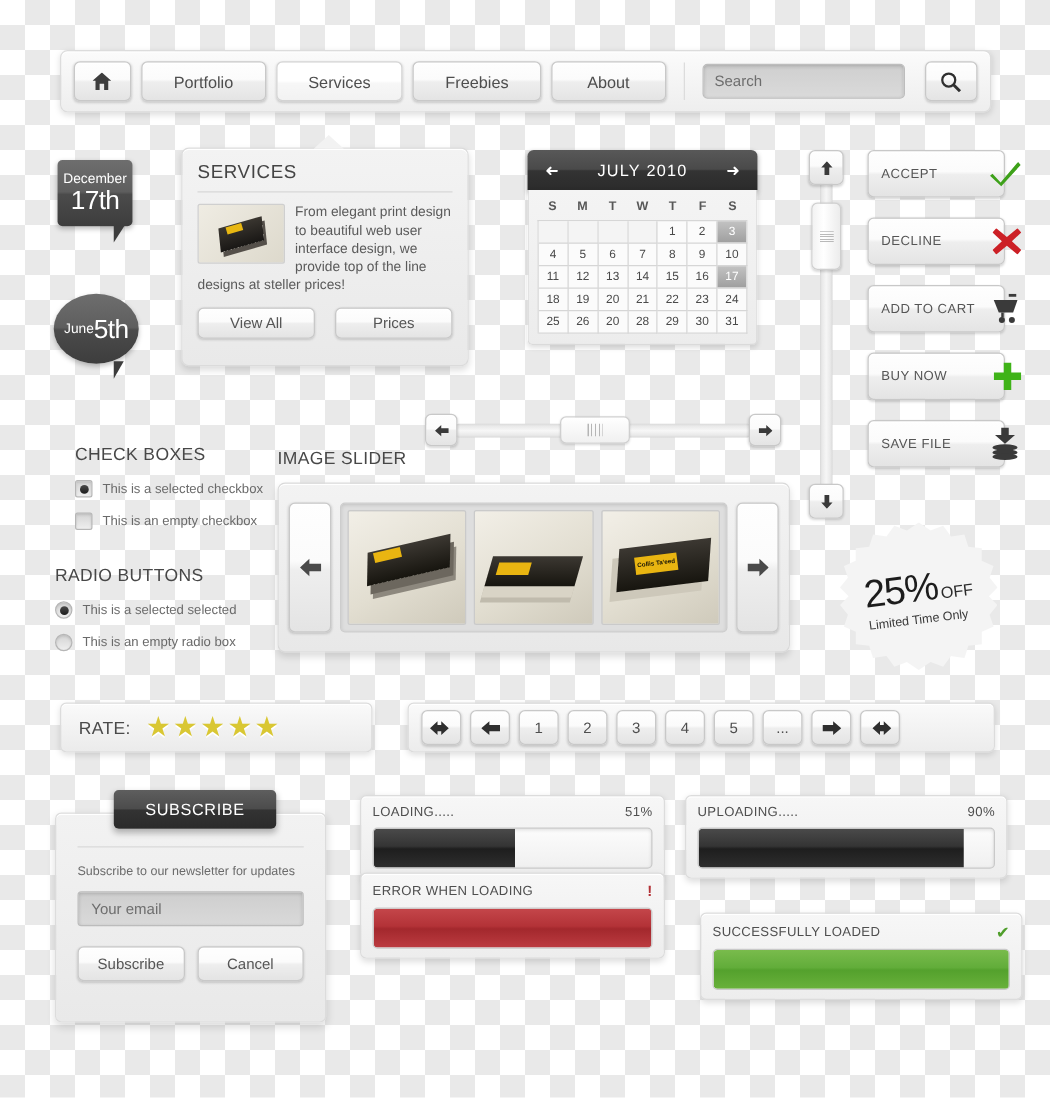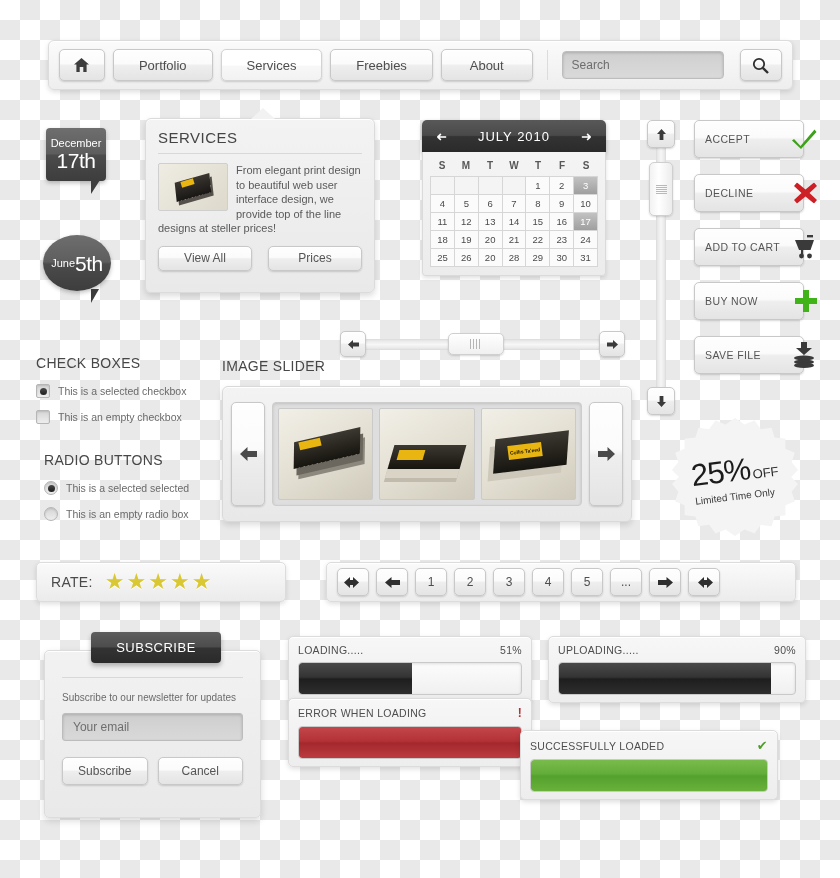--- a/index.html
+++ b/index.html
@@ -198,21 +198,21 @@
   #actions { left: 694px; top: 120px; width: 112px; }
   .action-btn {
     width: 110px; height: 38px; margin-bottom: 16px;
     justify-content: flex-start; padding-left: 10px;
     font-size: 10.5px; letter-spacing: .4px; color: #555;
     position: relative;
   }
   .action-icon { position: absolute; right: -14px; top: 50%; transform: translateY(-50%); }
 
   
-  #checkbox-section { left: 36px; top: 355px; width: 190px; }
+  #checkbox-section { left: 60px; top: 355px; width: 190px; }
   #radio-section { left: 44px; top: 452px; width: 190px; }
   .sec-title { font-size: 14px; color: #474747; margin-bottom: 13px; letter-spacing: .3px; }
   .opt-row { display: flex; align-items: center; gap: 8px; margin-bottom: 12px; }
   .opt-label { font-size: 10.5px; color: #6a6a6a; }
   .cbox {
     width: 14px; height: 14px; border-radius: 2px;
     background: linear-gradient(to bottom,#d4d4d4,#eeeeee);
     border: 1px solid #b6b6b6; box-shadow: inset 0 1px 2px rgba(0,0,0,0.12);
     display: flex; align-items: center; justify-content: center;
   }
@@ -280,21 +280,21 @@
       2.5% 70.5%, 5% 62.5%, 0% 56%, 5.5% 50%, 0% 44%, 5% 37.5%, 2.5% 29.5%, 10% 26%,
       10% 17.5%, 18.5% 16.5%, 21% 8.2%, 29.5% 9.5%, 34.5% 2.2%, 42.5% 5.5%);
   }
   #discount-main { display: flex; align-items: baseline; transform: rotate(-7deg); }
   #discount-pct { font-size: 31px; color: #1c1c1c; letter-spacing: -1px; }
   #discount-off { font-size: 13px; color: #2a2a2a; margin-left: 2px; }
   #discount-sub { font-size: 10px; color: #3a3a3a; transform: rotate(-7deg); margin-top: 2px; }
 
   
   #rate-bar {
-    left: 36px; top: 562px; width: 250px; height: 40px;
+    left: 48px; top: 562px; width: 250px; height: 40px;
     background: linear-gradient(to bottom,#fafafa,#ebebeb);
     border: 1px solid #dcdcdc; border-radius: 5px;
     box-shadow: 0 2px 5px rgba(0,0,0,0.13), inset 0 1px 0 #fff;
     display: flex; align-items: center; padding: 0 14px; gap: 12px;
   }
   #rate-label { font-size: 14px; color: #4a4a4a; letter-spacing: .3px; }
   #stars { display: flex; gap: 2px; }
   .star { font-size: 22px; color: #d9c733; line-height: 22px;
     text-shadow: 0 1px 0 #fff; }
 
@@ -354,21 +354,21 @@
     overflow: hidden;
   }
   .sb-fill { height: 100%; border-radius: 3px 0 0 3px; }
   .sb-fill.dark { background: linear-gradient(to bottom,#4a4a4a 0%,#343434 45%,#1e1e1e 52%,#2e2e2e 100%); }
   .sb-fill.red  { background: linear-gradient(to bottom,#c4464a 0%,#b33237 45%,#a3282d 52%,#bc3b40 100%); }
   .sb-fill.green{ background: linear-gradient(to bottom,#79bb4c 0%,#62ad3a 45%,#54a12d 52%,#69b13b 100%); }
 
   #bar-loading   { left: 288px; top: 636px; width: 244px; }
   #bar-uploading { left: 548px; top: 636px; width: 258px; }
   #bar-error     { left: 288px; top: 698px; width: 244px; }
-  #bar-success   { left: 520px; top: 730px; width: 258px; }
+  #bar-success   { left: 560px; top: 730px; width: 258px; }
   .sb-alert { color: #b33237; font-weight: bold; font-size: 12px; }
   .sb-ok { color: #4f9e2b; font-size: 13px; }
 
   .icon-svg { display: block; }
 </style>
 </head>
 <body>
 
 <div id="navbar" class="abs">
   <div class="btn navbtn home">

